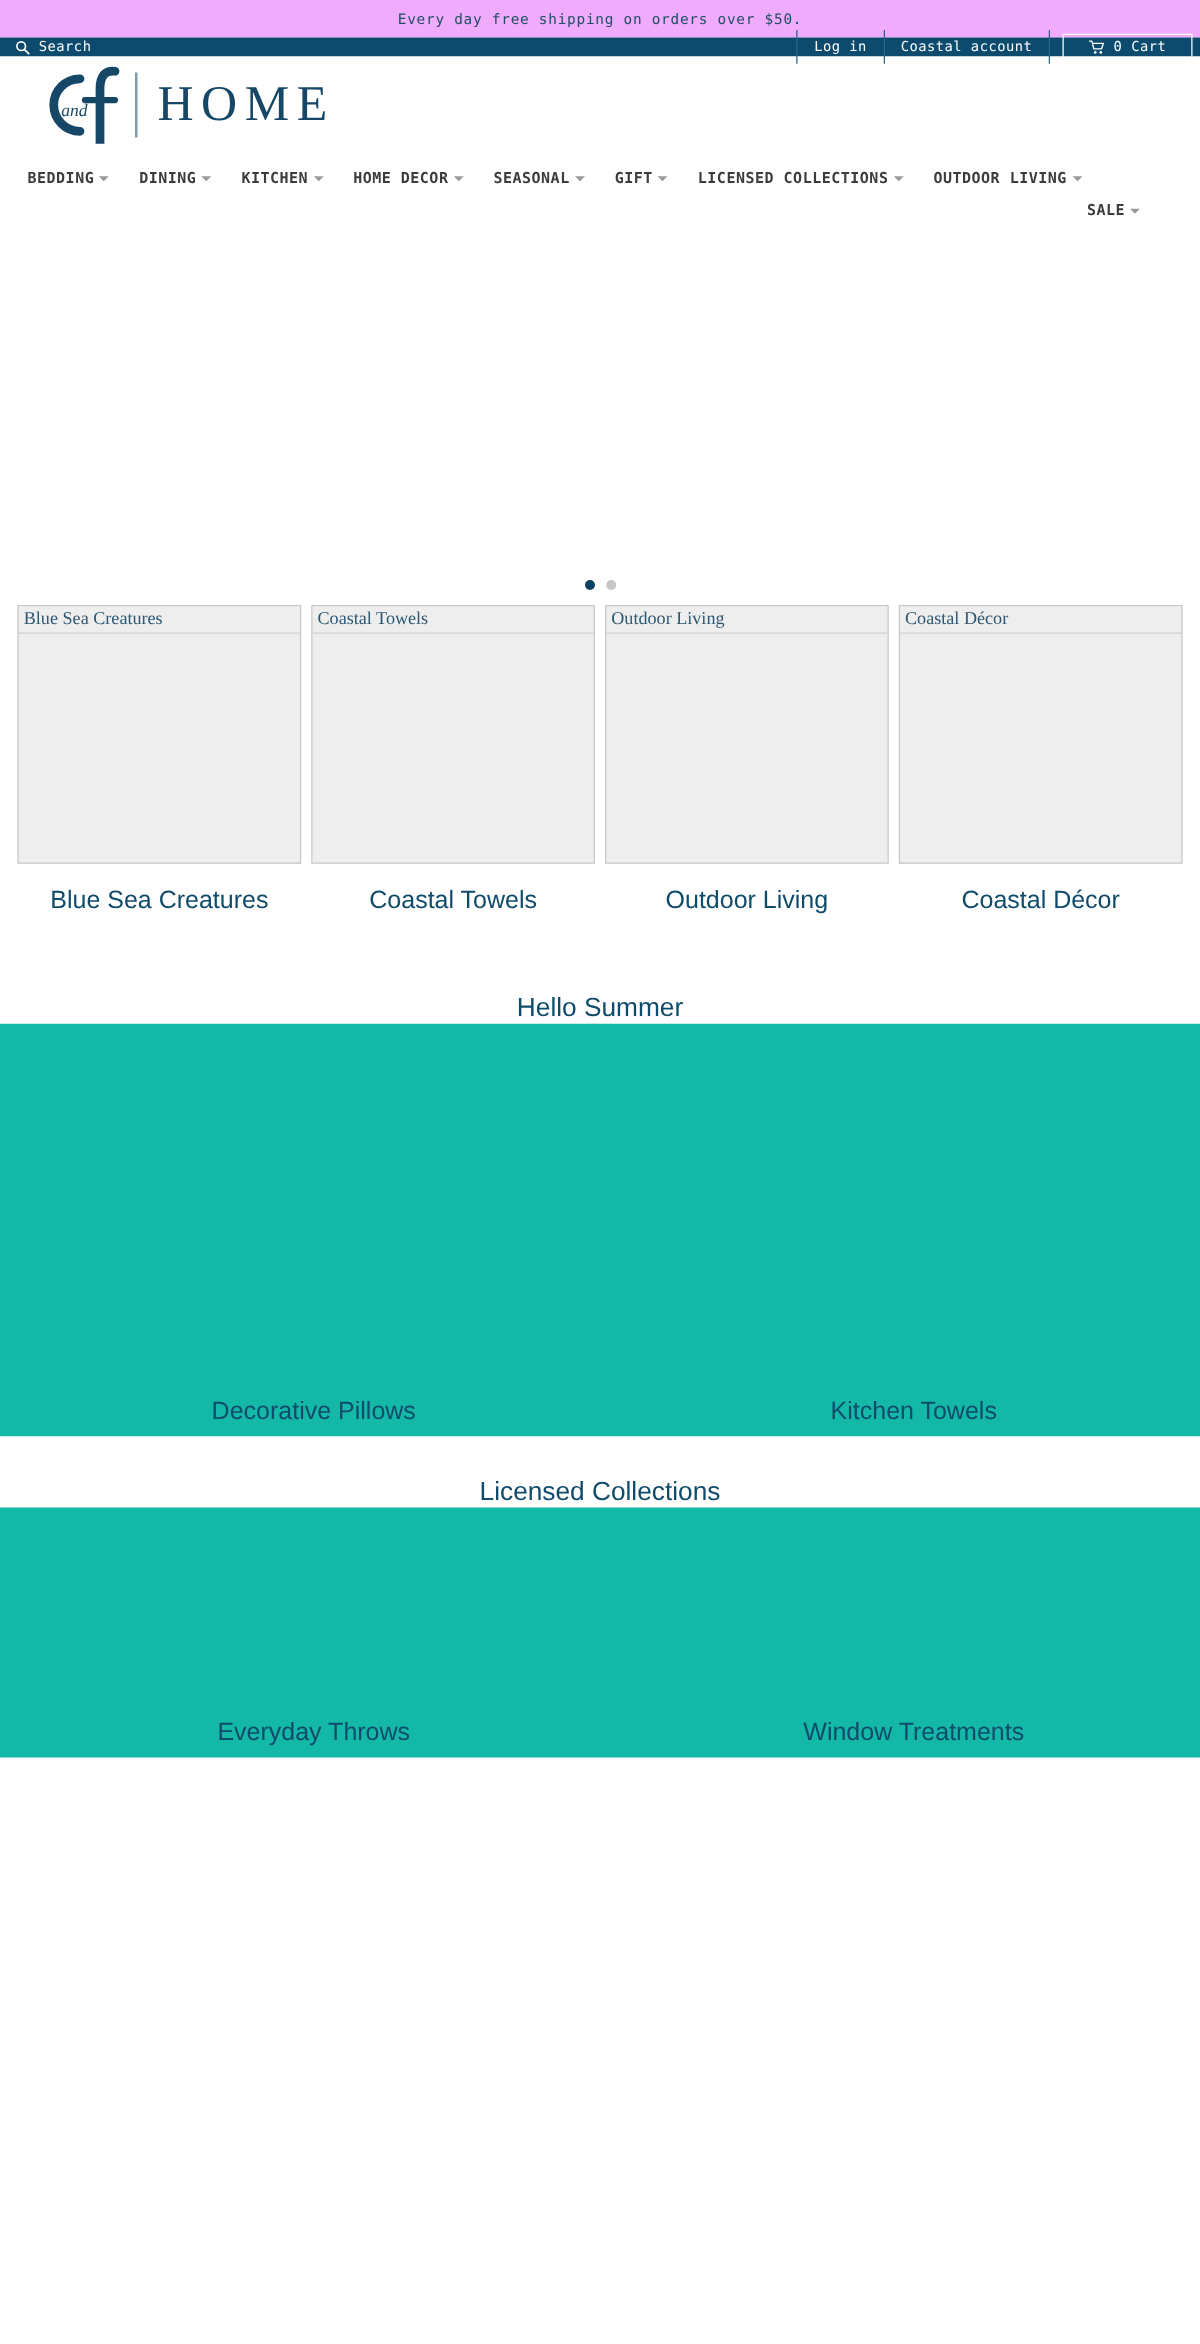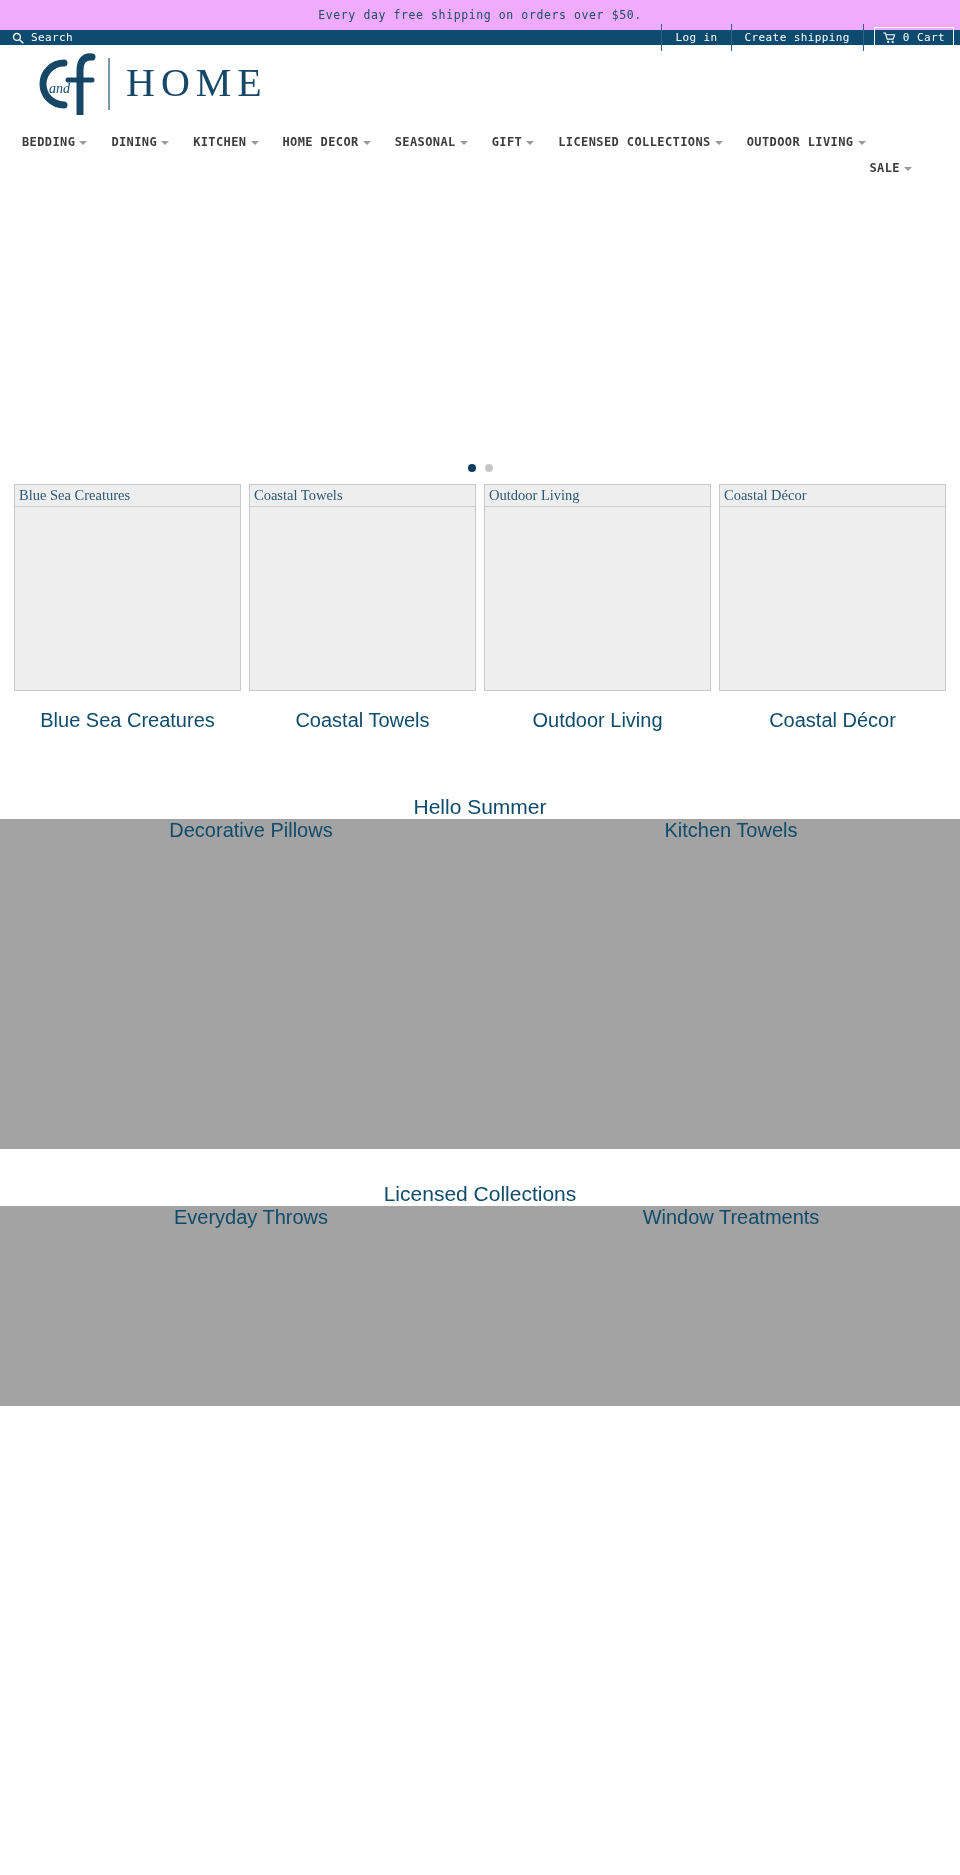--- a/index.html
+++ b/index.html
@@ -65,21 +65,21 @@
     text-decoration: none;
     cursor: pointer;
     border-right: 1px solid #2c6388;
   }
   .utility-link.first { border-left: 1px solid #2c6388; }
   .cart-button {
     display: flex;
     align-items: center;
     gap: 7px;
     margin-left: 10px;
-    padding: 0 8px;
+    padding: 0 20px;
     border: 1px solid #ffffff;
     color: #ffffff;
     cursor: pointer;
     height: 21px;
     align-self: center;
   }
   .cart-button svg { display: block; }
 
   
   .logo-wrap {
@@ -231,25 +231,26 @@
   #hello-summer-section { padding-top: 63px; }
 
   .promo-grid {
     display: flex;
     flex-wrap: wrap;
   }
   .promo-tile {
     width: 50%;
     height: 330px;
     display: flex;
+    align-items: flex-end;
     justify-content: center;
     padding-bottom: 8px;
     text-decoration: none;
     cursor: pointer;
-    background: #a3a3a3;
+    background: #14b8a6;
     padding-left: 22px;
   }
   .promo-tile .promo-label {
     font-size: 20px;
     color: #0f4b6b;
     font-family: "Liberation Sans", sans-serif;
   }
 
   #licensed-section { padding-top: 33px; }
 
@@ -270,21 +271,21 @@
       <svg width="12" height="12" viewBox="0 0 16 16" fill="none">
         <circle cx="6.6" cy="6.6" r="4.6" stroke="#ffffff" stroke-width="1.8"></circle>
         <line x1="10.2" y1="10.2" x2="14.6" y2="14.6" stroke="#ffffff" stroke-width="1.8" stroke-linecap="round"></line>
       </svg>
     </span>
     <span>Search</span>
   </div>
 
   <div class="utility-right">
     <a class="utility-link first" href="#">Log in</a>
-    <a class="utility-link" href="#">Create shipping</a>
+    <a class="utility-link" href="#">Coastal account</a>
     <div class="cart-button">
       <span>
         <svg width="13" height="12" viewBox="0 0 18 16" fill="none">
           <path d="M0.8 1h2.6l2.3 8.6h8.4l2.1-6.1H4.6" stroke="#ffffff" stroke-width="1.5" stroke-linejoin="round" stroke-linecap="round" fill="none"></path>
           <circle cx="7.2" cy="13.4" r="1.5" fill="#ffffff"></circle>
           <circle cx="13.4" cy="13.4" r="1.5" fill="#ffffff"></circle>
         </svg>
       </span>
       <span>0 Cart</span>
     </div>

